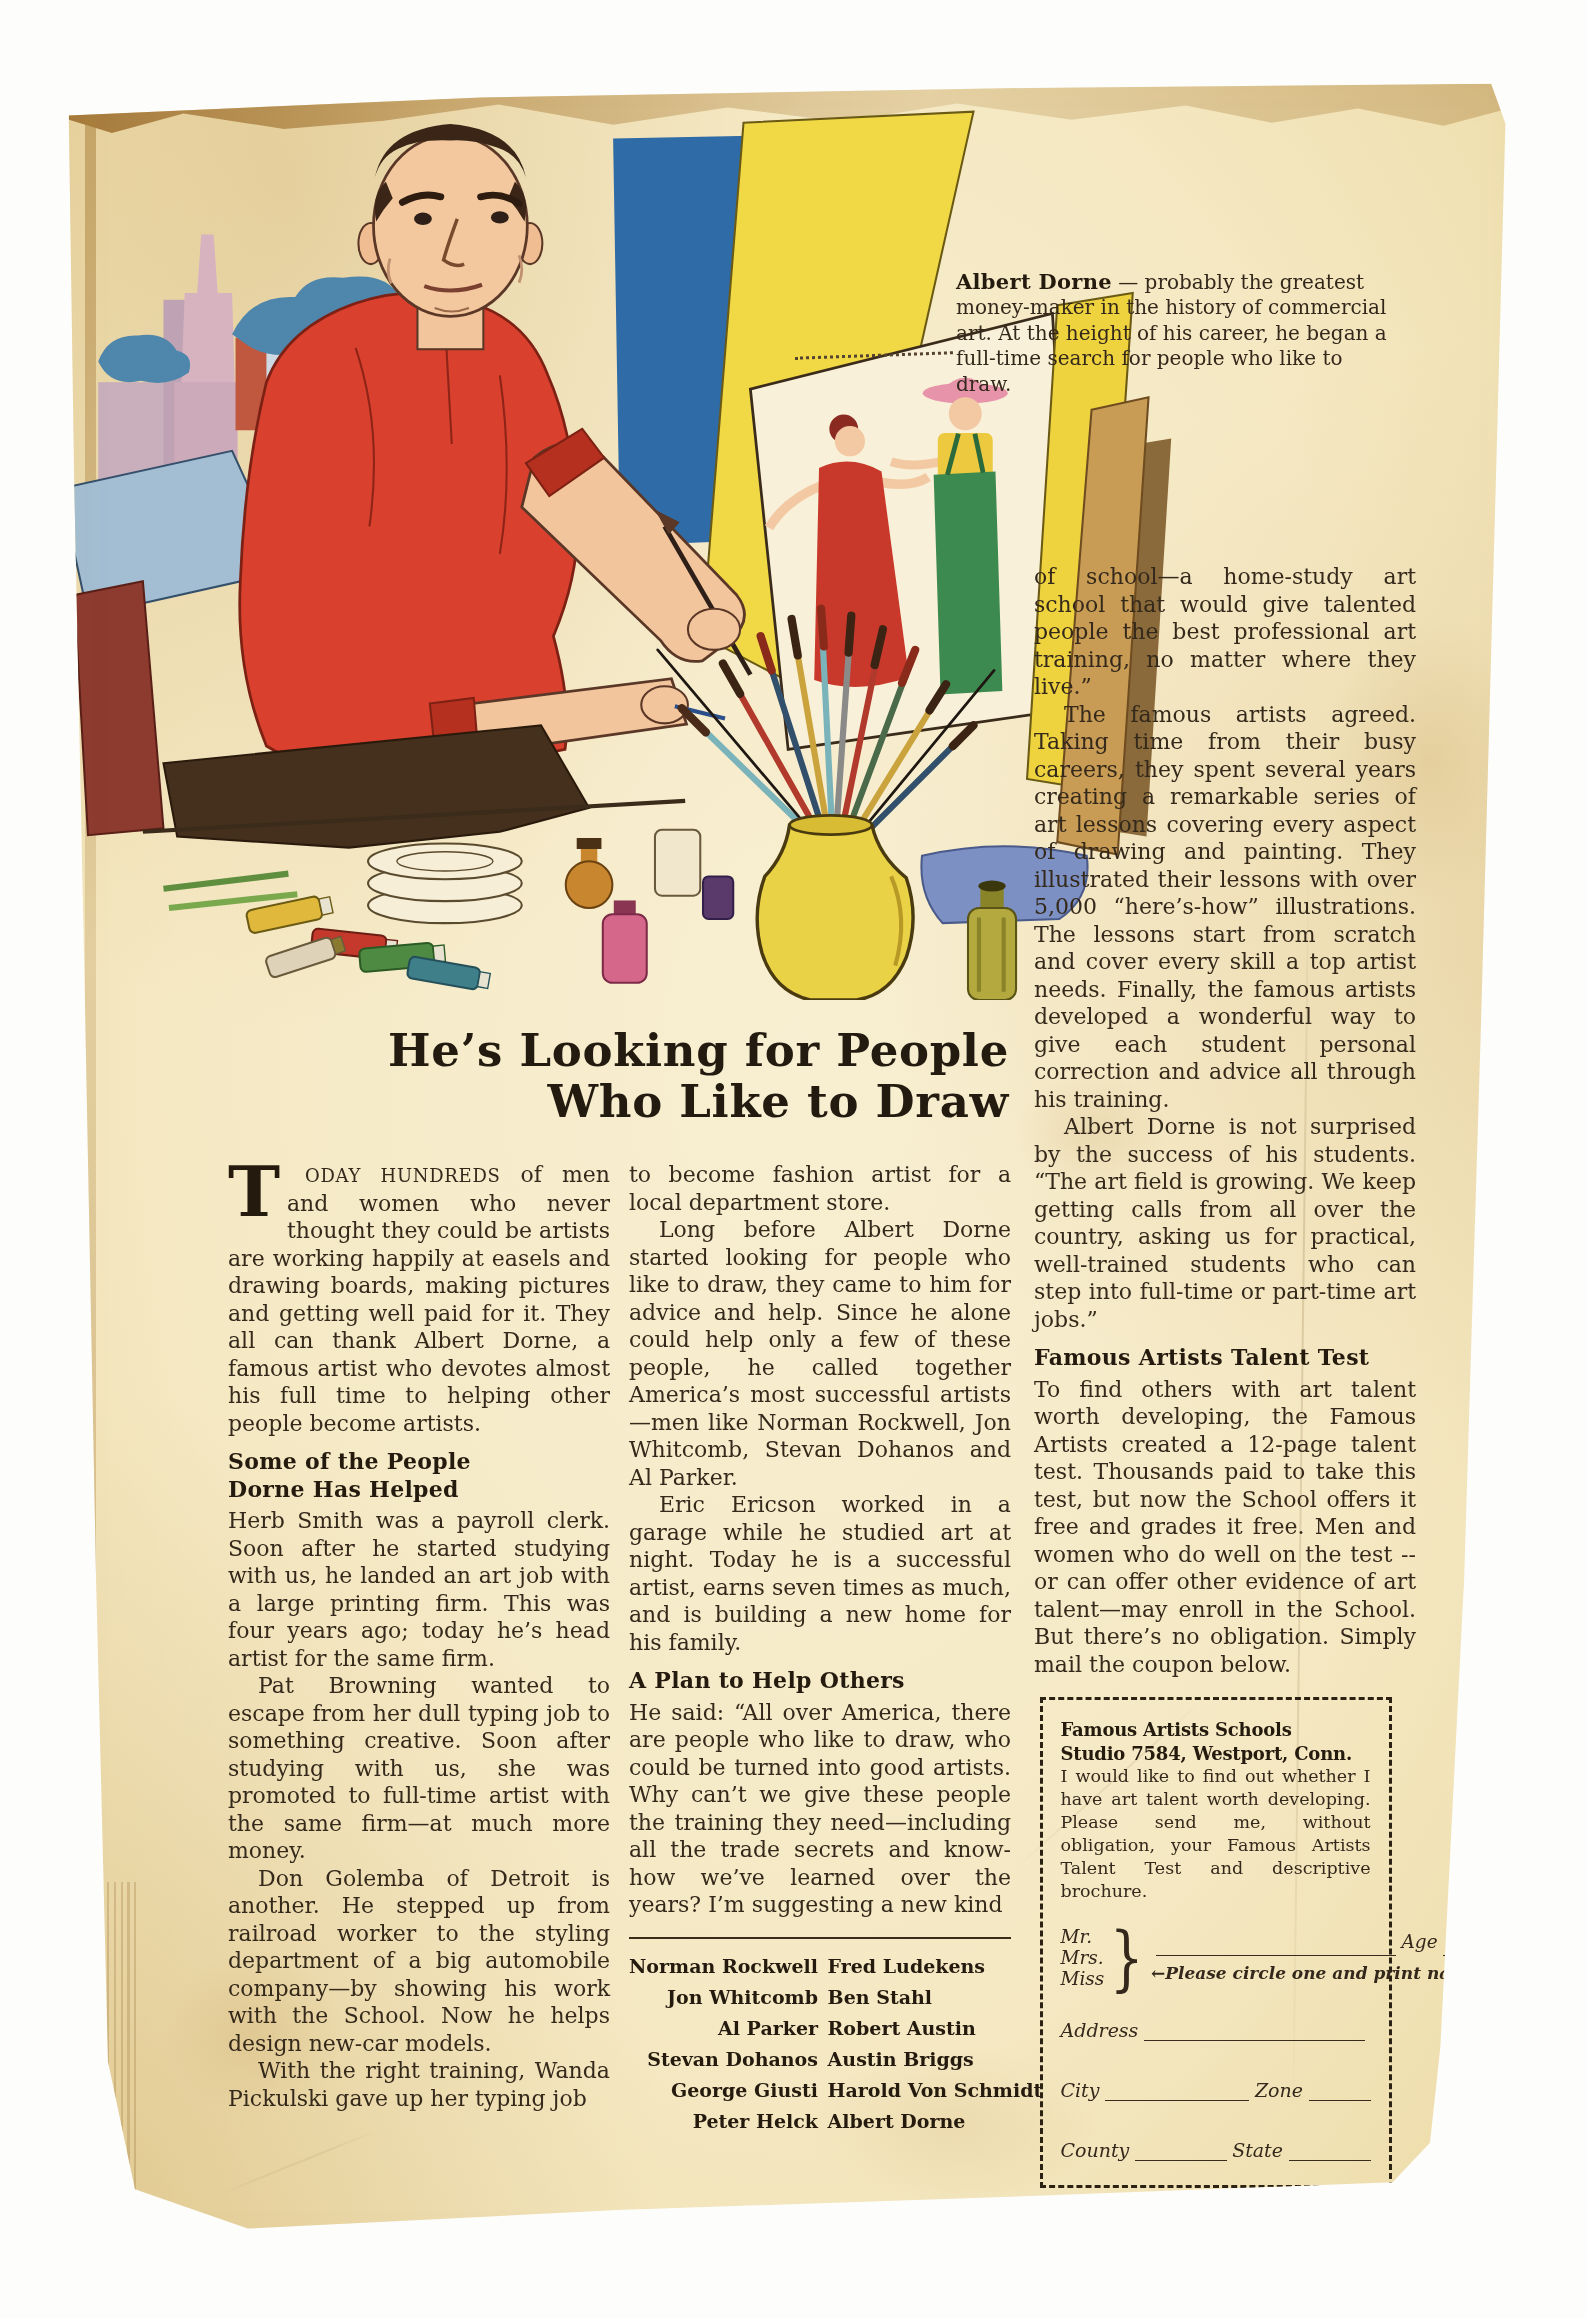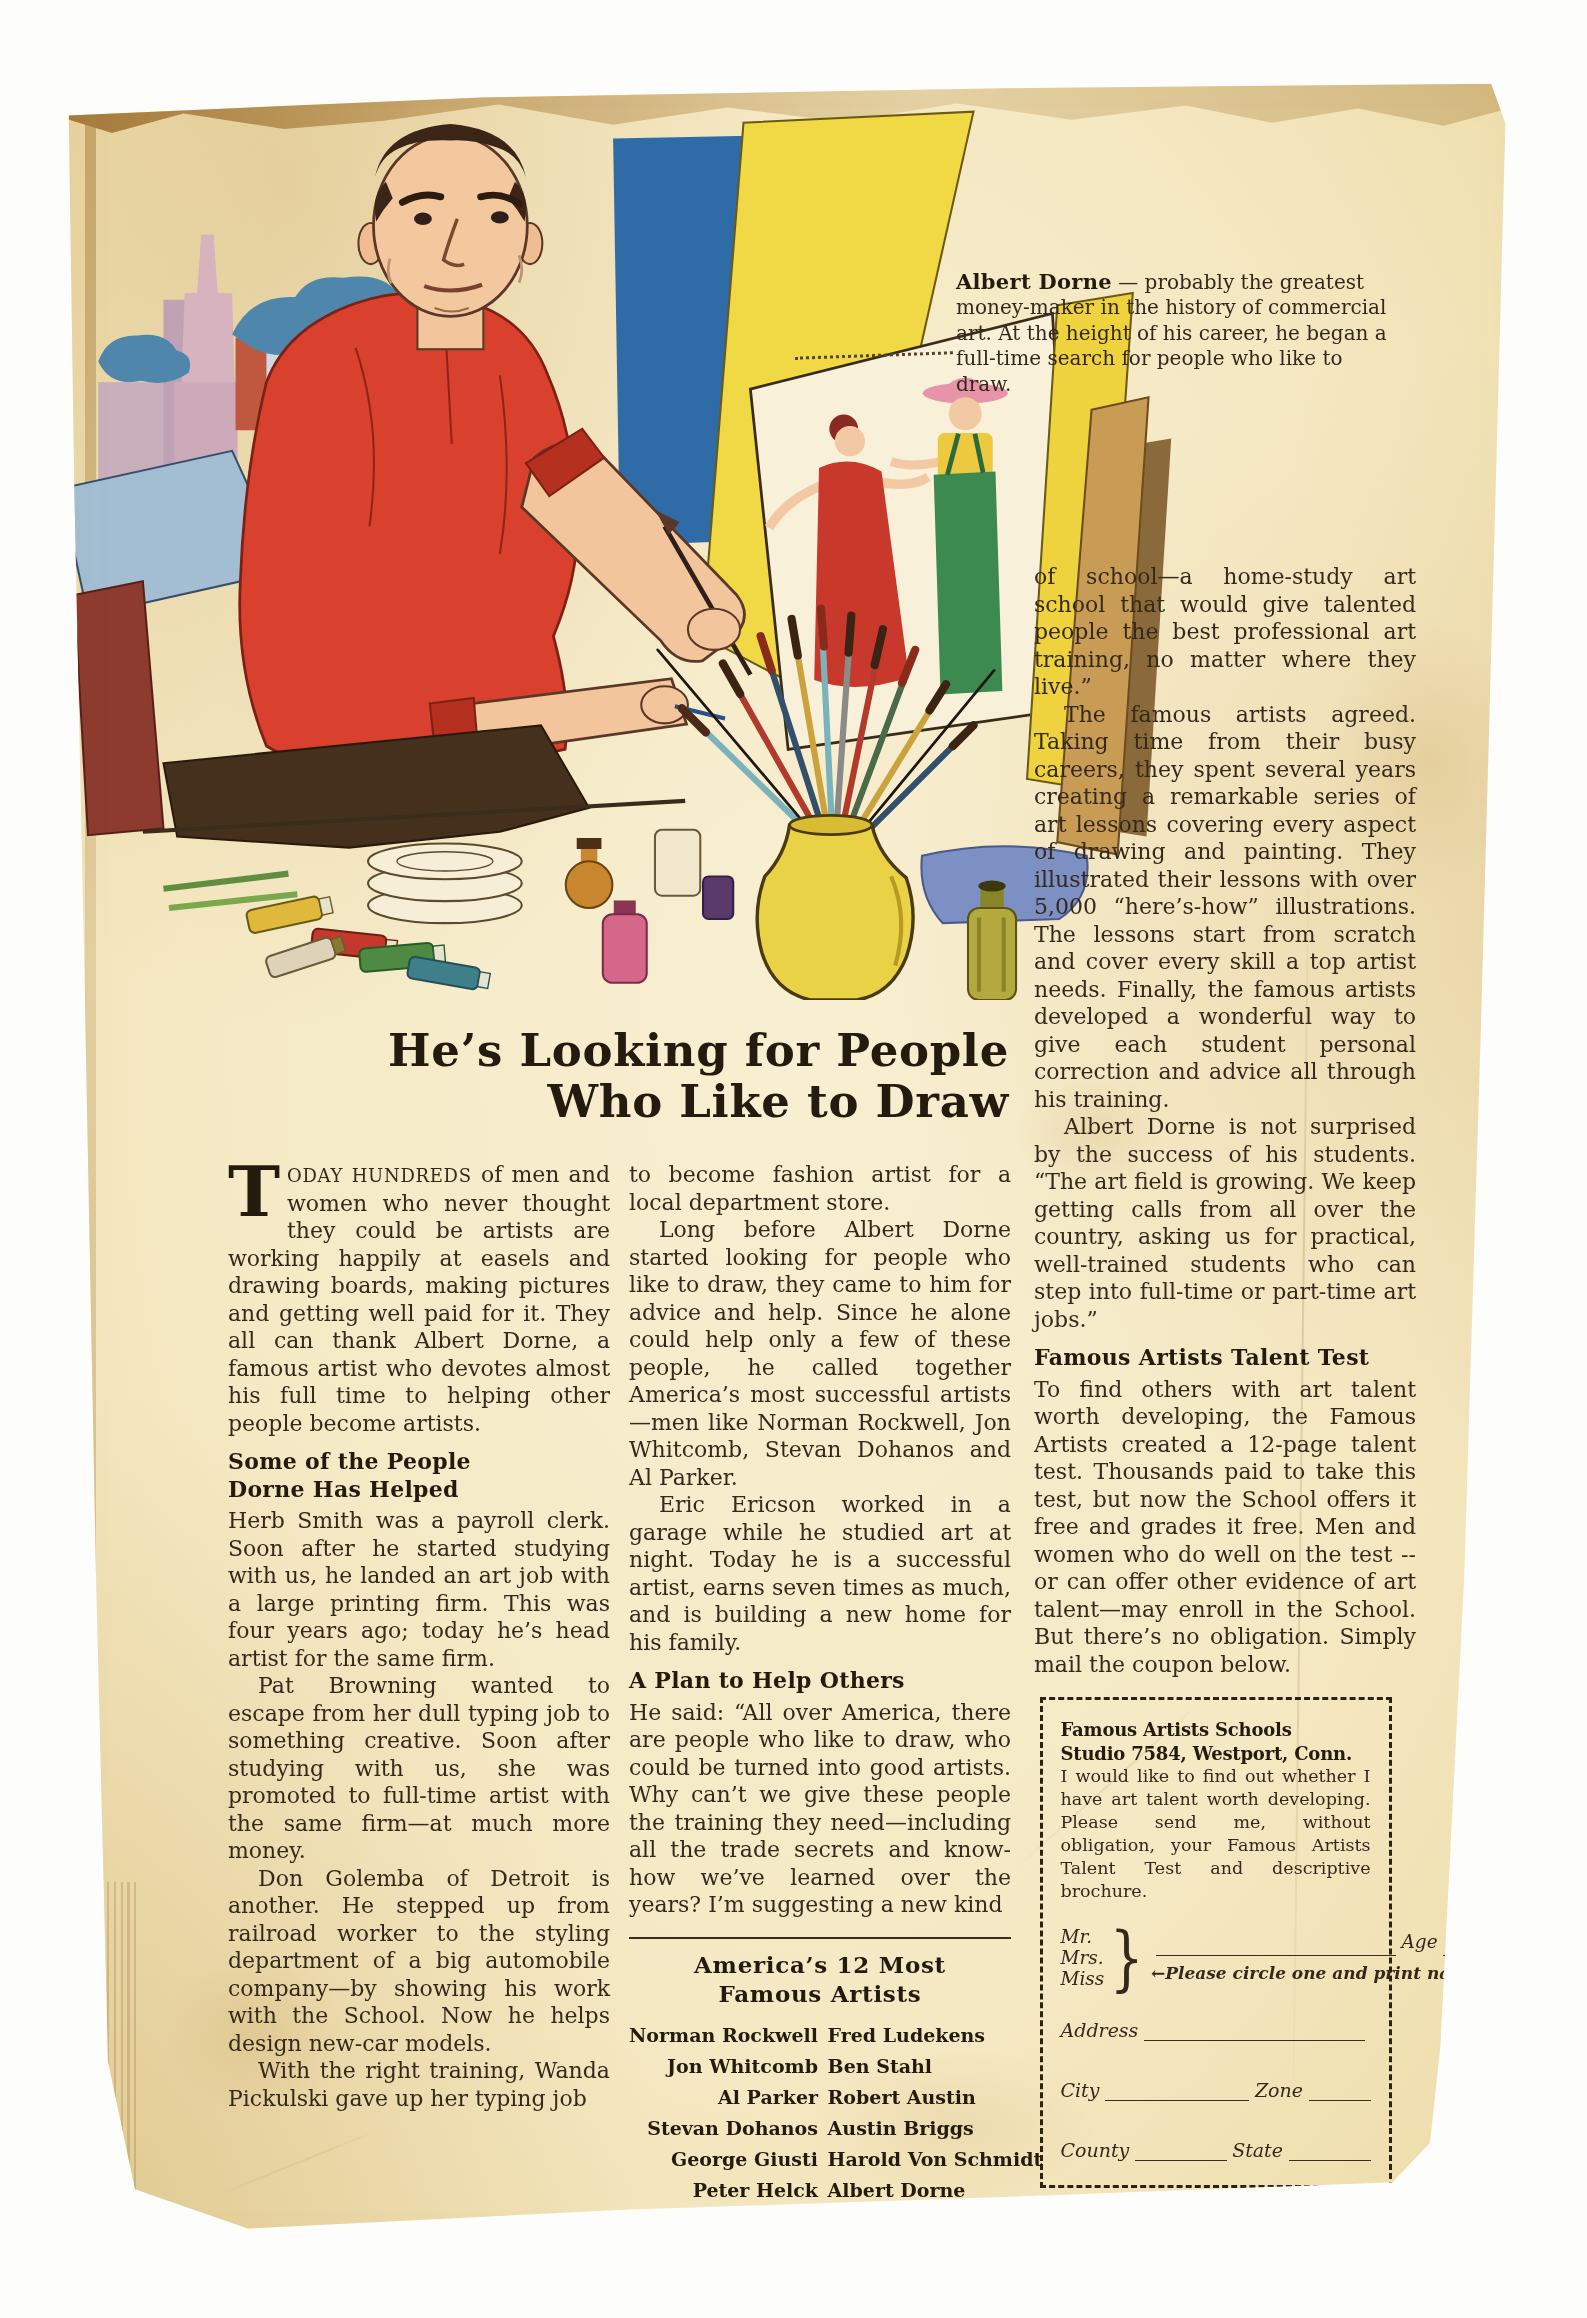--- a/index.html
+++ b/index.html
@@ -44,21 +44,21 @@
   .headline{position:absolute;left:234px;top:1026px;width:775px;text-align:right;
     font-weight:bold;font-size:45px;line-height:1.13;letter-spacing:0.7px;color:#241b10;}
 
   .col{position:absolute;width:382px;font-size:22px;line-height:27.5px;color:#34291b;text-align:justify;}
   .col-left{left:228px;top:1161px;}
   .col-mid{left:629px;top:1161px;}
   .col-right{left:1034px;top:563px;}
   .col p{margin:0;}
   .col p.ind{text-indent:30px;}
   .dropcap{float:left;font-weight:bold;font-size:70px;line-height:54px;padding:4.1px 6.9px 0 0;color:#241a0e;}
-  .lead{font-size:18px;letter-spacing:0.7px;font-weight:500;}
+  .lead{font-size:18px;letter-spacing:0.7px;font-weight:500;margin-left:18px;}
   .subhead{font-weight:bold;font-size:22px;line-height:27.5px;margin:11px 0 4.1px 0;color:#241a0e;text-align:left;letter-spacing:0.3px;}
 
   .artists{margin-top:18px;}
   .artists .rule{border-top:2.1px solid #3a2c1a;margin-bottom:11px;}
   .artists .t{text-align:center;font-weight:bold;font-size:23px;line-height:29px;color:#241a0e;letter-spacing:0.7px;}
   .artists .cols{display:flex;margin-top:12.4px;}
   .artists .cA{flex:0 0 47%;text-align:right;padding-right:9.6px;}
   .artists .cB{flex:1;text-align:left;}
   .artists .cols div{font-weight:bold;font-size:19px;line-height:31px;color:#241a0e;white-space:nowrap;}
 
@@ -275,24 +275,20 @@
     </div>
 
     <div class="col col-mid">
       <p>to become fashion artist for a local department store.</p>
       <p class="ind">Long before Albert Dorne started looking for people who like to draw, they came to him for advice and help. Since he alone could help only a few of these people, he called together America’s most successful artists—men like Norman Rockwell, Jon Whitcomb, Stevan Dohanos and Al Parker.</p>
       <p class="ind">Eric Ericson worked in a garage while he studied art at night. Today he is a successful artist, earns seven times as much, and is building a new home for his family.</p>
       <div class="subhead">A Plan to Help Others</div>
       <p>He said: “All over America, there are people who like to draw, who could be turned into good artists. Why can’t we give these people the training they need—including all the trade secrets and know-how we’ve learned over the years? I’m suggesting a new kind</p>
       <div class="artists">
         <div class="rule"></div>
-        <div class="t">
-          <div>America’s 12 Most</div>
-          <div>Famous Artists</div>
-        </div>
         <div class="cols">
           <div class="cA">
               <div class="artist-name">Norman Rockwell</div>
               <div class="artist-name">Jon Whitcomb</div>
               <div class="artist-name">Al Parker</div>
               <div class="artist-name">Stevan Dohanos</div>
               <div class="artist-name">George Giusti</div>
               <div class="artist-name">Peter Helck</div>
             </div>
           <div class="cB">

